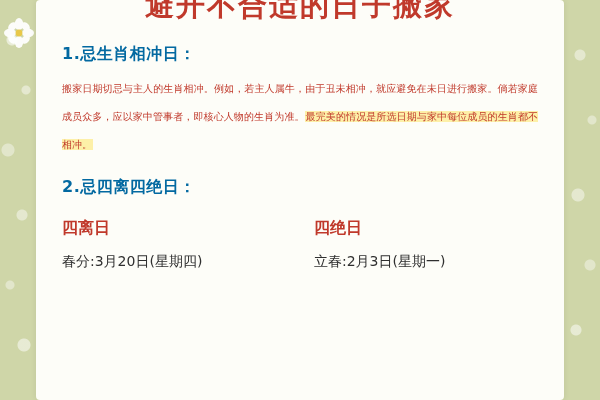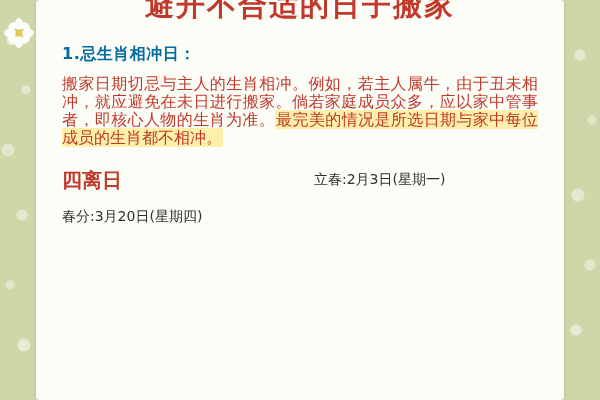--- a/index.html
+++ b/index.html
@@ -93,22 +93,22 @@
     z-index: -1;
   }
   h2.section-heading {
     font-size: 16px;
     font-weight: bold;
     color: #0369a1;
     margin: 18px 0 10px 0;
     letter-spacing: 0.5px;
   }
   .para {
-    font-size: 16px;
-    line-height: 18px;
+    font-size: 10px;
+    line-height: 28px;
     color: #2f2f2f;
     margin: 0 0 4px 0;
     text-align: justify;
   }
   .para.red {
     color: #c0392b;
   }
   .hl-yellow {
     background: #fdf0a8;
     padding: 0 1px;
@@ -118,21 +118,21 @@
     margin-top: 20px;
   }
   .col {
     width: 50%;
     box-sizing: border-box;
   }
   .col + .col {
     padding-left: 14px;
   }
   .col-title {
-    font-size: 20px;
+    font-size: 16px;
     font-weight: bold;
     color: #c0392b;
     margin: 0 0 10px 0;
   }
   .col-item {
     font-size: 14px;
     line-height: 24px;
     color: #2f2f2f;
     margin: 0;
   }
@@ -166,26 +166,28 @@
       <div class="title">
         <div class="title-underline"></div>
         <span class="title-text">避开不合适的日子搬家</span>
       </div>
 
       <h2 class="section-heading">1.忌生肖相冲日：</h2>
       <p class="para red">
         <span>搬家日期切忌与主人的生肖相冲。例如，若主人属牛，由于丑未相冲，就应避免在未日进行搬家。倘若家庭成员众多，应以家中管事者，即核心人物的生肖为准。</span><span class="hl-yellow">最完美的情况是所选日期与家中每位成员的生肖都不相冲。</span>
       </p>
 
+      <h2 class="section-heading">2.忌四离四绝日：</h2>
 
       <div class="two-col">
         <div class="col">
           <p class="col-title">四离日</p>
           <p class="col-item">春分:3月20日(星期四)</p>
         </div>
         <div class="col">
+          <p class="col-title">四绝日</p>
           <p class="col-item">立春:2月3日(星期一)</p>
         </div>
       </div>
 
     </div>
   </div>
 </div>
 
 </body></html>

